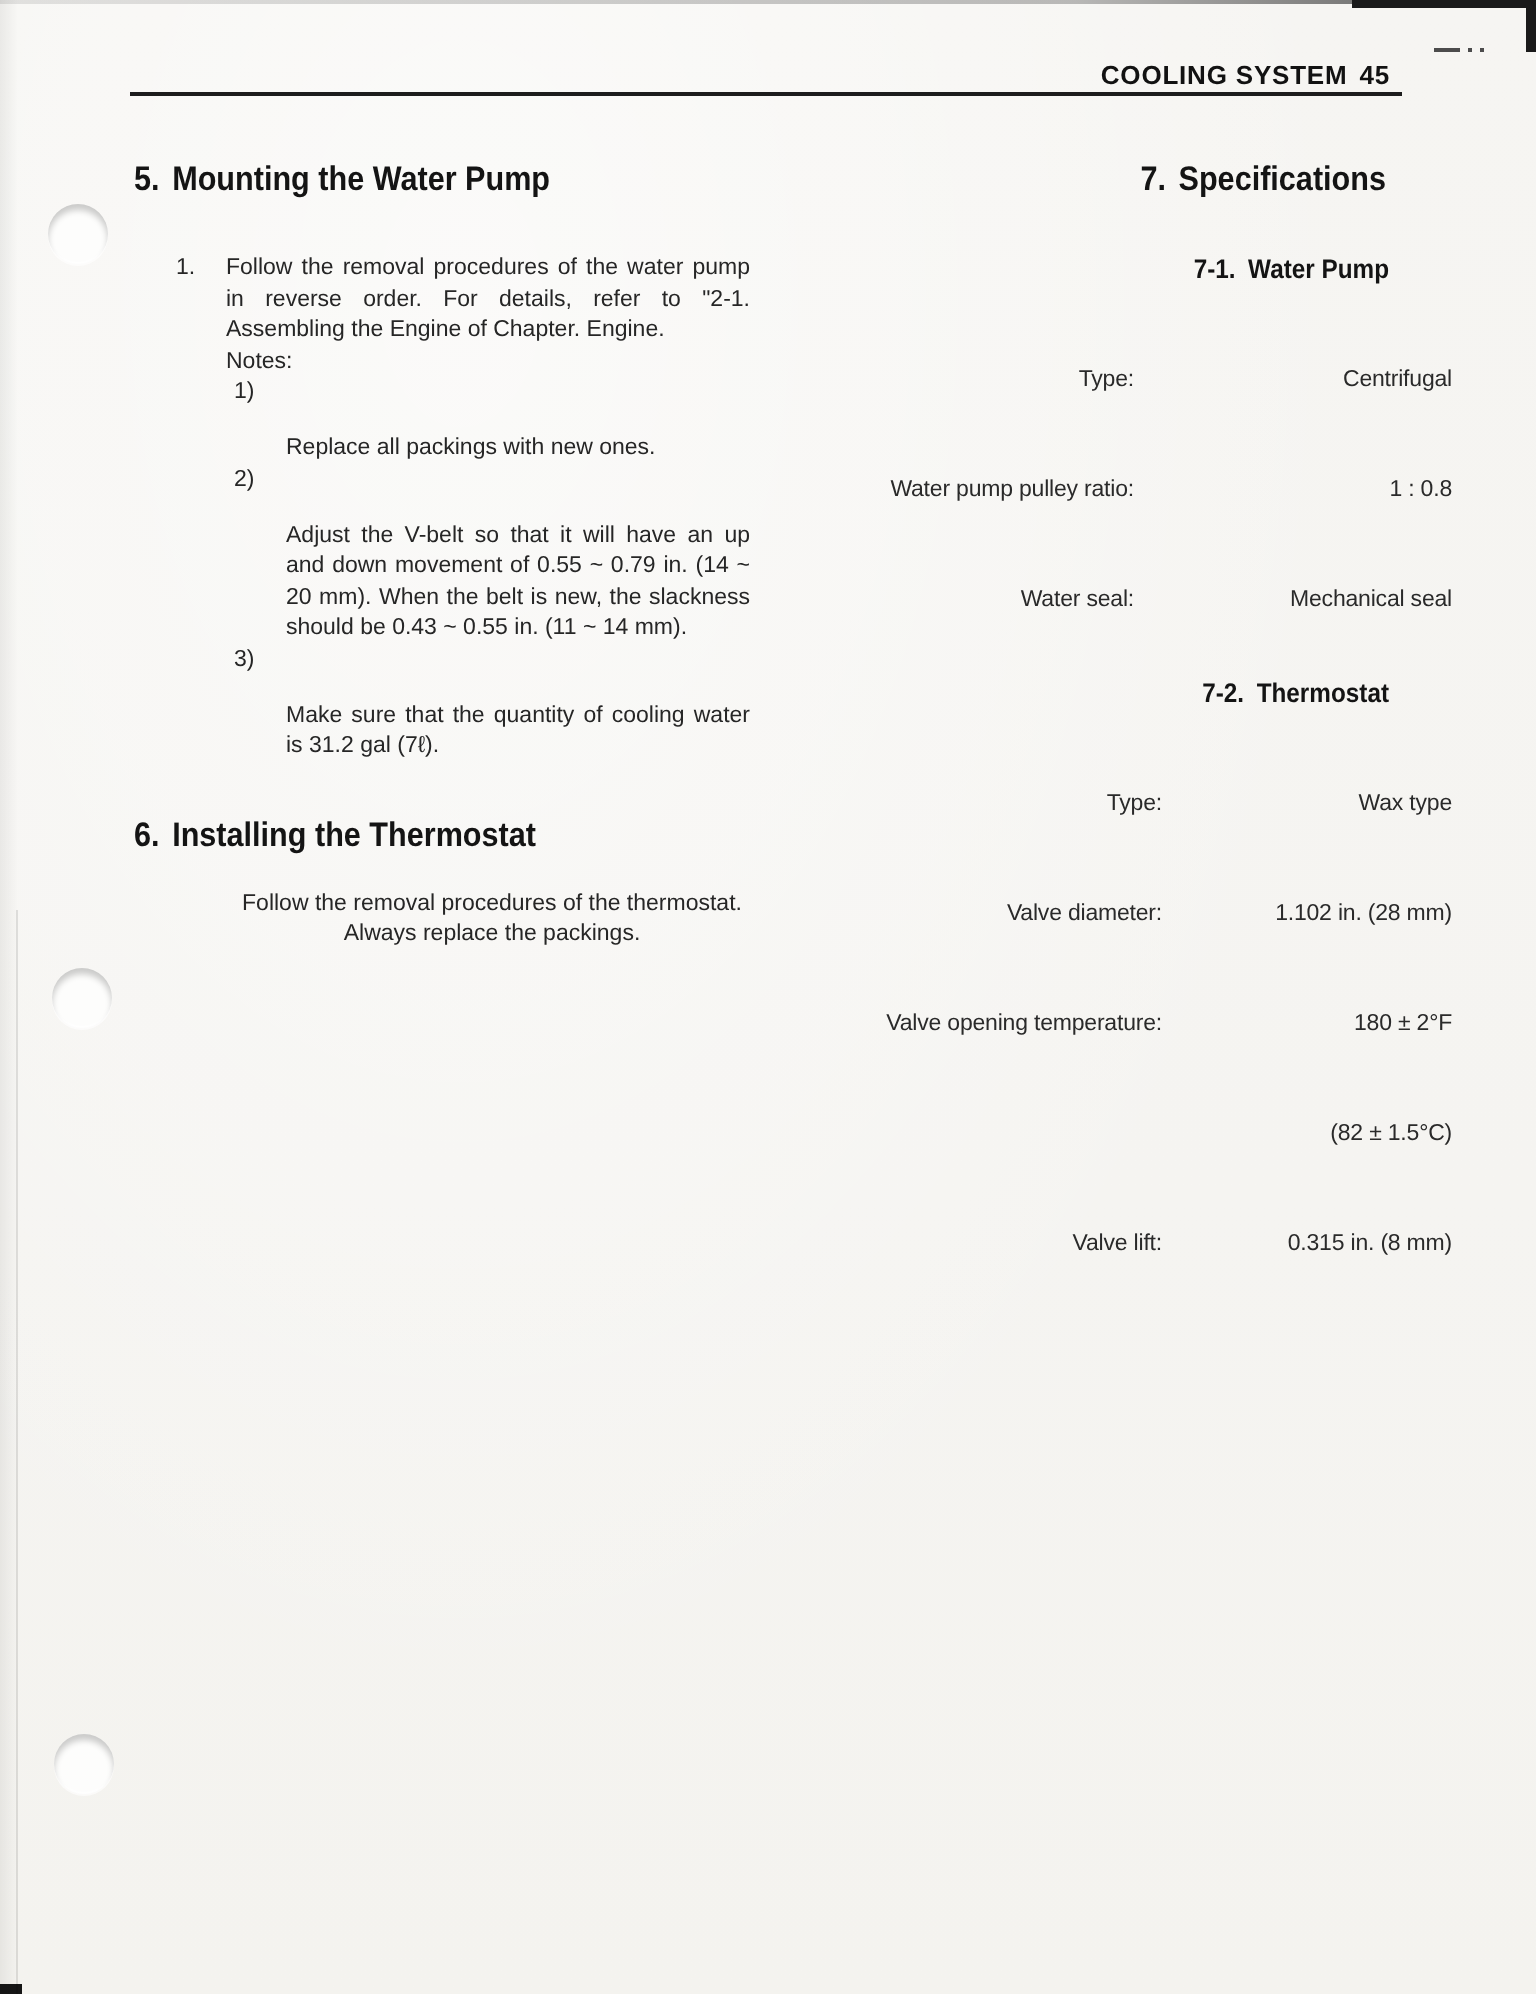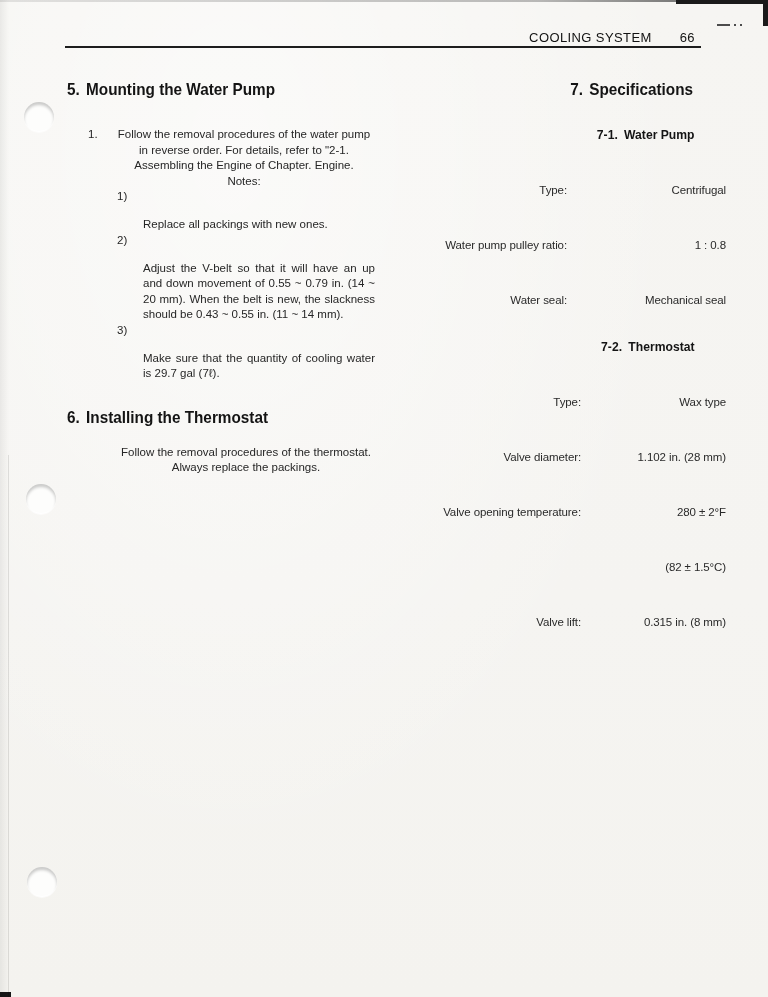--- a/index.html
+++ b/index.html
@@ -22,37 +22,37 @@
   .left-edge-shade{position:absolute;left:0;top:0;bottom:0;width:9px;
     background:linear-gradient(90deg, rgba(0,0,0,0.06), rgba(0,0,0,0));}
   .left-edge-line{position:absolute;left:8px;top:455px;bottom:0;width:1px;background:rgba(0,0,0,0.10);}
   
   .hole{position:absolute;width:30px;height:30px;border-radius:50%;background:#fdfdfc;
     box-shadow: inset 0 3px 3px rgba(0,0,0,0.20), inset 0 -1px 1px rgba(255,255,255,0.9), 0 1px 0 rgba(255,255,255,0.6);}
   .hole-1{left:24px;top:102px;}
   .hole-2{left:26px;top:484px;}
   .hole-3{left:27px;top:867px;}
   
-  .page-header{position:absolute;top:30px;right:73px;display:flex;align-items:baseline;gap:28px;
-    font-weight:normal;font-size:13px;letter-spacing:0.4px;color:#121212;}
+  .page-header{position:absolute;top:30px;right:73px;display:flex;align-items:baseline;gap:6px;
+    font-weight:bold;font-size:13px;letter-spacing:0.4px;color:#121212;}
   .header-rule{position:absolute;left:65px;top:46px;width:636px;height:2px;background:#1d1d1d;}
   
   .col-left{position:absolute;left:67px;top:80px;width:323px;}
   .col-right{position:absolute;left:396px;top:80px;width:330px;text-align:right;}
   h2{margin:0;font-size:17px;line-height:20px;font-weight:bold;color:#141414;
     transform:scaleX(0.9);transform-origin:0 50%;white-space:nowrap;}
   h3{margin:0;font-size:13.5px;line-height:16px;font-weight:bold;color:#141414;
     transform:scaleX(0.9);transform-origin:0 50%;white-space:nowrap;}
   .h-num{margin-right:7px;}
   .body-text{font-size:11.5px;line-height:15.5px;color:#262626;}
   
   .list-item{display:flex;margin-top:27px;}
   .item-num{flex:none;margin-left:21px;width:25px;}
   .item-body{flex:none;width:262px;}
-  .item-body p{margin:0;text-align:center;}
+  .item-body p{margin:0;}
   .just{text-align:justify;}
   .note-row{display:flex;}
   .note-num{flex:none;margin-left:4px;width:26px;}
   .note-text{flex:1;text-align:justify;margin-top:28px;}
   
   .s6-heading{margin-top:26px;}
   .s6-body{margin:17px 0 0 48px;width:262px;text-align:center;}
   
   .h3-sub{margin-left:15px;}
   .wp-heading{margin-top:27px;}
@@ -77,21 +77,21 @@
   <div class="bottom-left-mark"></div>
   <div class="left-edge-shade"></div>
   <div class="left-edge-line"></div>
 
   <div class="hole hole-1"></div>
   <div class="hole hole-2"></div>
   <div class="hole hole-3"></div>
 
   <header class="page-header">
     <span>COOLING SYSTEM</span>
-    <span>66</span>
+    <span>45</span>
   </header>
   <div class="header-rule"></div>
 
   <section class="col-left">
 
     <h2><span class="h-num">5.</span><span>Mounting the Water Pump</span></h2>
 
     <div class="list-item body-text">
       <span class="item-num">1.</span>
       <div class="item-body">
@@ -100,21 +100,21 @@
         <div class="note-row">
           <span class="note-num">1)</span>
           <span class="note-text">Replace all packings with new ones.</span>
         </div>
         <div class="note-row">
           <span class="note-num">2)</span>
           <span class="note-text">Adjust the V-belt so that it will have an up and down movement of 0.55 ~ 0.79 in. (14 ~ 20 mm). When the belt is new, the slackness should be 0.43 ~ 0.55 in. (11 ~ 14 mm).</span>
         </div>
         <div class="note-row">
           <span class="note-num">3)</span>
-          <span class="note-text">Make sure that the quantity of cooling water is 29.7 gal (7ℓ).</span>
+          <span class="note-text">Make sure that the quantity of cooling water is 31.2 gal (7ℓ).</span>
         </div>
       </div>
     </div>
 
     <h2 class="s6-heading"><span class="h-num">6.</span><span>Installing the Thermostat</span></h2>
 
     <p class="s6-body body-text">Follow the removal procedures of the thermostat. Always replace the packings.</p>
 
   </section>
 
@@ -145,21 +145,21 @@
       <div class="spec-row">
         <span class="spec-label">Type:</span>
         <span class="spec-value">Wax type</span>
       </div>
       <div class="spec-row">
         <span class="spec-label">Valve diameter:</span>
         <span class="spec-value">1.102 in. (28 mm)</span>
       </div>
       <div class="spec-row">
         <span class="spec-label">Valve opening temperature:</span>
-        <span class="spec-value">280 ± 2°F</span>
+        <span class="spec-value">180 ± 2°F</span>
       </div>
       <div class="spec-row">
         <span class="spec-label"></span>
         <span class="spec-value">(82 ± 1.5°C)</span>
       </div>
       <div class="spec-row">
         <span class="spec-label">Valve lift:</span>
         <span class="spec-value">0.315 in. (8 mm)</span>
       </div>
     </div>

